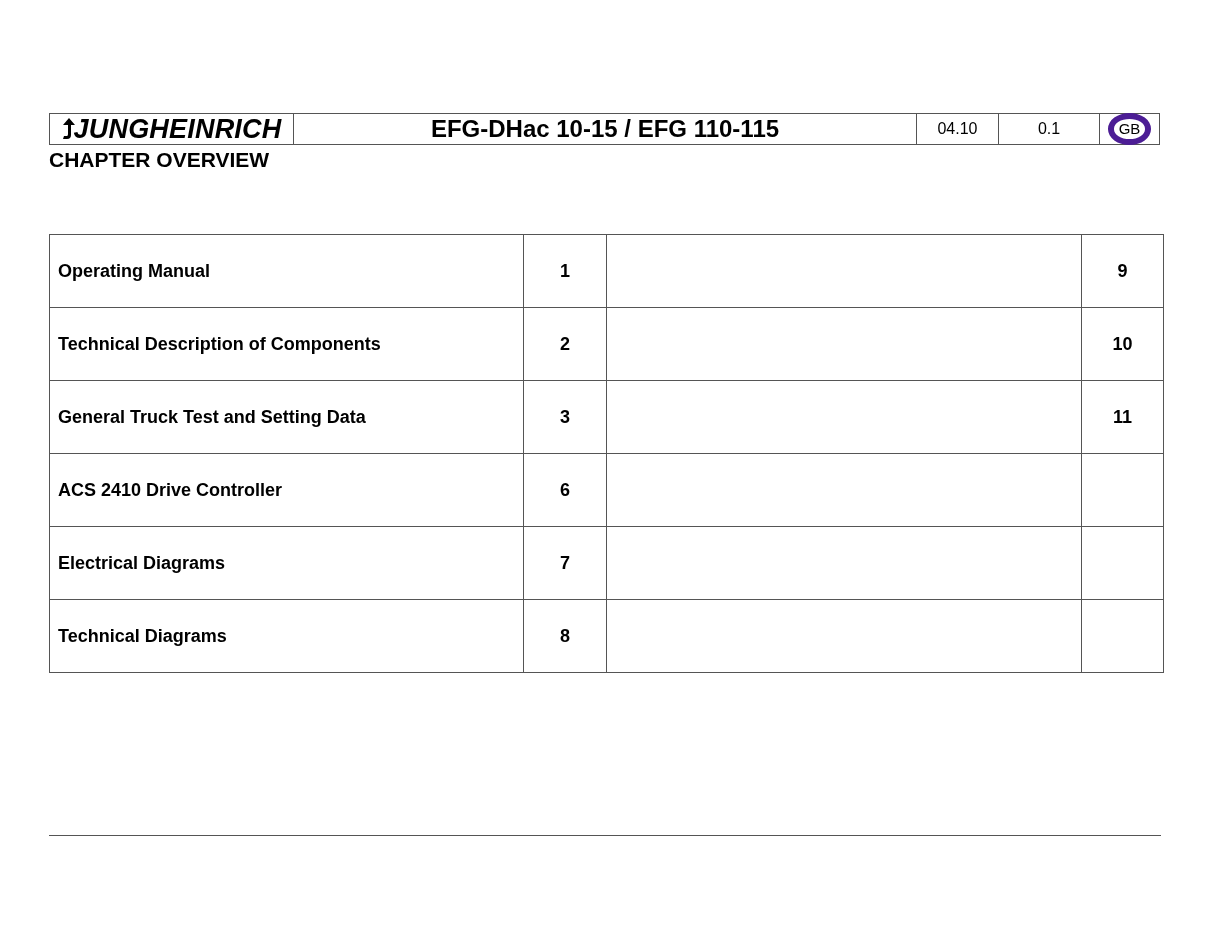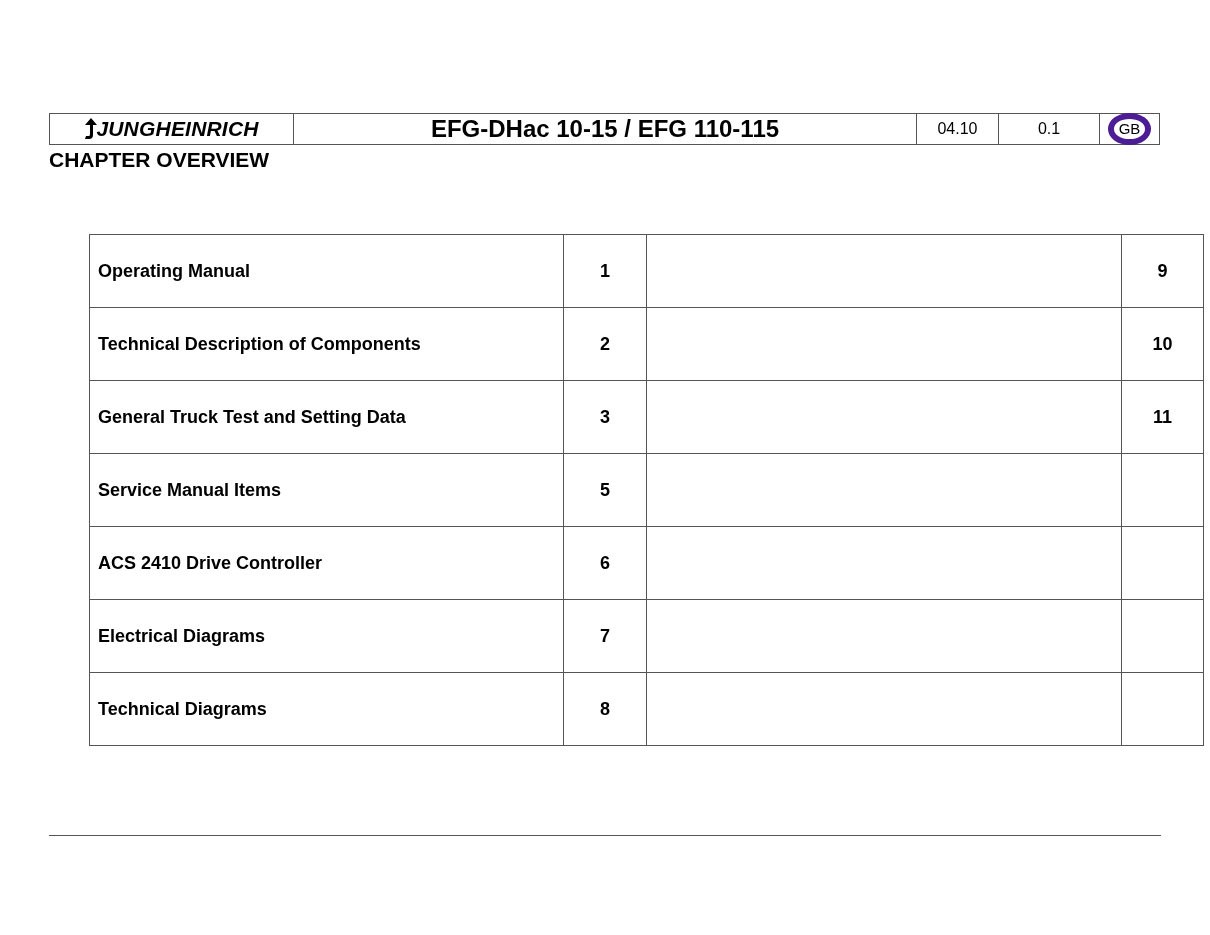--- a/index.html
+++ b/index.html
@@ -11,28 +11,28 @@
   }
   .header-table .cell { border-right: 1px solid #555; box-sizing: border-box; display: flex; align-items: center; justify-content: center; }
   .header-table .cell:last-child { border-right: none; }
   .logo-cell { width: 244px; }
   .title-cell { width: 623px; font-weight: bold; font-size: 24px; }
   .date-cell { width: 82px; font-size: 16px; }
   .version-cell { width: 101px; font-size: 16px; }
   .lang-cell { flex: 1; }
   .lang-oval { border: 6px solid #4c1d95; border-radius: 50%; padding: 1px 5px; font-size: 15px; line-height: 18px; }
 
-  .logo { display: flex; align-items: center; font-weight: bold; font-style: italic; font-size: 21px; letter-spacing: 0.2px; }
+  .logo { display: flex; align-items: center; font-weight: bold; font-style: italic; font-size: 27px; letter-spacing: 0.2px; }
   .logo svg { margin-right: -2px; }
 
   .chapter-heading { position: absolute; left: 49px; top: 148px; font-weight: bold; font-size: 21px; }
 
   .toc {
     position: absolute; left: 49px; top: 234px; width: 1112px;
-    border-collapse: collapse; table-layout: fixed; margin-left: 40px;
+    border-collapse: collapse; table-layout: fixed;
   }
   .toc td { border: 1px solid #555; height: 72px; padding: 0; font-weight: bold; font-size: 18px; }
   .toc td.name { width: 474px; padding-left: 8px; box-sizing: border-box; }
   .toc td.num { width: 82px; text-align: center; }
   .toc td.name2 { width: 474px; }
   .toc td.num2 { width: 81px; text-align: center; }
 
   .footer-rule { position: absolute; left: 49px; top: 835px; width: 1112px; height: 1px; background: #555; }
 </style>
 </head>
@@ -71,26 +71,20 @@
       <td class="name2"></td>
       <td class="num2">10</td>
     </tr>
     <tr>
       <td class="name">General Truck Test and Setting Data</td>
       <td class="num">3</td>
       <td class="name2"></td>
       <td class="num2">11</td>
     </tr>
     <tr>
-      <td class="name">Service Manual Items</td>
-      <td class="num">5</td>
-      <td class="name2"></td>
-      <td class="num2"></td>
-    </tr>
-    <tr>
       <td class="name">ACS 2410 Drive Controller</td>
       <td class="num">6</td>
       <td class="name2"></td>
       <td class="num2"></td>
     </tr>
     <tr>
       <td class="name">Electrical Diagrams</td>
       <td class="num">7</td>
       <td class="name2"></td>
       <td class="num2"></td>

